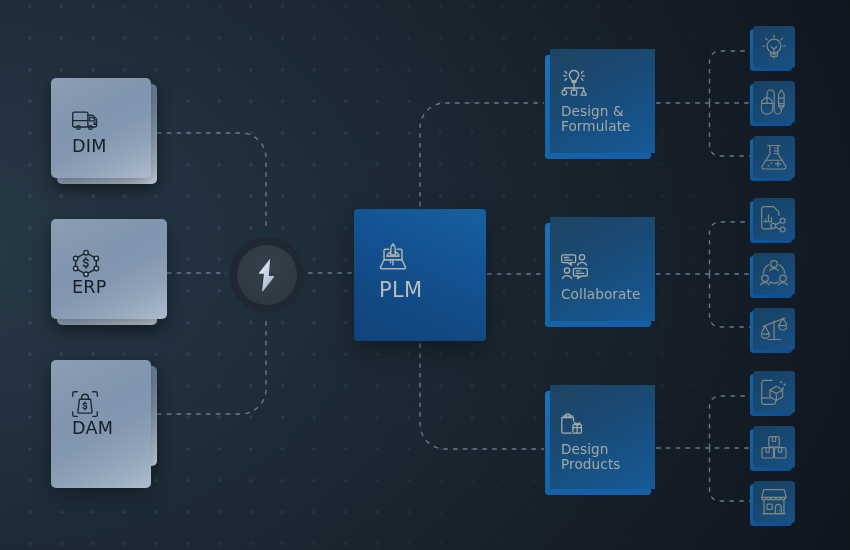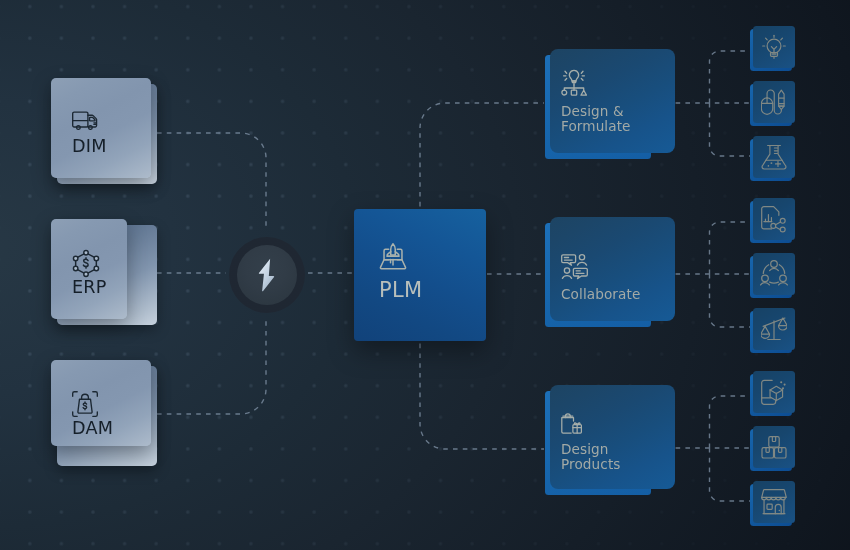--- a/index.html
+++ b/index.html
@@ -38,22 +38,21 @@
   }
   .lcard .ico{position:absolute;left:21px;}
 
   
   .bcard .back{
      background:linear-gradient(165deg,#1c6fb8 0%, #1767ae 55%, #145ea4 100%);
      border-radius:3.5px;
   }
   .bcard .front{
      background:linear-gradient(152deg, #1d4463 0%, #1c4669 16%, #1a4972 36%, #184e7d 56%, #17538a 76%, #165a96 100%);
-     border-radius:8px;
-     padding-left:20px;
+     border-radius:0;
   }
   .bcard .label{
      position:absolute;left:11px;color:#a3aaa6;font-size:13.6px;line-height:15.4px;font-weight:400;
      letter-spacing:.1px;
   }
   .bcard .ico{position:absolute;left:11px;}
 
   
   #plm{position:absolute;border-radius:4px;
        background:linear-gradient(25deg,#11427a 0%, #124882 25%, #134e8c 48%, #145696 72%, #16619f 100%);
@@ -123,21 +122,21 @@
           <circle cx="18.4" cy="16.5" r="1.85"></circle>
         </g>
           </svg>
       </div>
       <div class="label" style="top:58px;">DIM</div>
     </div>
   </div>
 
   <div class="stack lcard" style="left:51px;top:219px;">
     <div class="shadowcard back" style="left:6px;top:6px;width:100px;height:100px;"></div>
-    <div class="frontcard front" style="left:0;top:0;width:76px;height:100px;">
+    <div class="frontcard front" style="left:0;top:0;width:116px;height:100px;">
       <div class="ico" style="top:30px;">
         <svg width="28" height="29" viewBox="-1.5 -1.5 29 30">
             <g fill="none" stroke="#1c2833" stroke-width="1.5" stroke-linecap="round" stroke-linejoin="round">
           <path d="M13 2.4 L23.7 8.25 V18.75 L13 24.6 L2.3 18.75 V8.25 Z"></path>
           <circle cx="13" cy="2.4" r="2.3" fill="#a8b8ca"></circle>
           <circle cx="23.7" cy="8.25" r="2.3" fill="#a8b8ca"></circle>
           <circle cx="23.7" cy="18.75" r="2.3" fill="#a8b8ca"></circle>
           <circle cx="13" cy="24.6" r="2.3" fill="#a8b8ca"></circle>
           <circle cx="2.3" cy="18.75" r="2.3" fill="#a8b8ca"></circle>
           <circle cx="2.3" cy="8.25" r="2.3" fill="#a8b8ca"></circle>
@@ -145,21 +144,21 @@
           <path d="M13 7.5v1.6M13 16.6v1.7"></path>
         </g>
           </svg>
       </div>
       <div class="label" style="top:58px;">ERP</div>
     </div>
   </div>
 
   <div class="stack lcard" style="left:51px;top:360px;">
     <div class="shadowcard back" style="left:6px;top:6px;width:100px;height:100px;"></div>
-    <div class="frontcard front" style="left:0;top:0;width:100px;height:86px;">
+    <div class="frontcard front" style="left:0;top:0;width:100px;height:128px;">
       <div class="ico" style="top:31px;">
         <svg width="26" height="26" viewBox="0 0 26 26">
             <g fill="none" stroke="#1c2833" stroke-width="1.35" stroke-linecap="round" stroke-linejoin="round">
           <path d="M.7 5.2V2.35A1.65 1.65 0 0 1 2.35.7H5.2"></path>
           <path d="M20.8 .7h2.85A1.65 1.65 0 0 1 25.3 2.35V5.2"></path>
           <path d="M25.3 20.8v2.85a1.65 1.65 0 0 1-1.65 1.65H20.8"></path>
           <path d="M5.2 25.3H2.35A1.65 1.65 0 0 1 .7 23.65V20.8"></path>
           <path d="M7.5 8.2h11l1.6 12.6a1.2 1.2 0 0 1-1.2 1.35H7.1a1.2 1.2 0 0 1-1.2-1.35z"></path>
           <path d="M9.6 8.2V6.6a3.4 3.4 0 0 1 6.8 0v1.6"></path>
           <path d="M14.6 13.1c-.4-.75-1-1.05-1.8-1.05-.95 0-1.6.55-1.6 1.3 0 1.85 3.5.95 3.5 2.9 0 .85-.75 1.4-1.7 1.4-.85 0-1.6-.4-1.9-1.1"></path>

